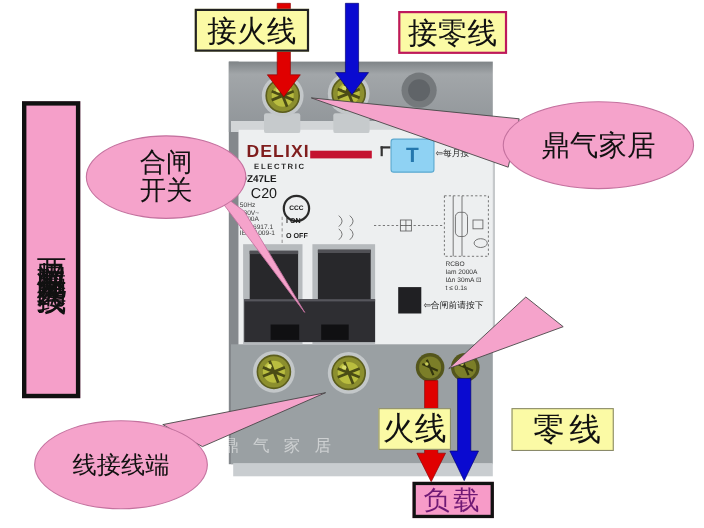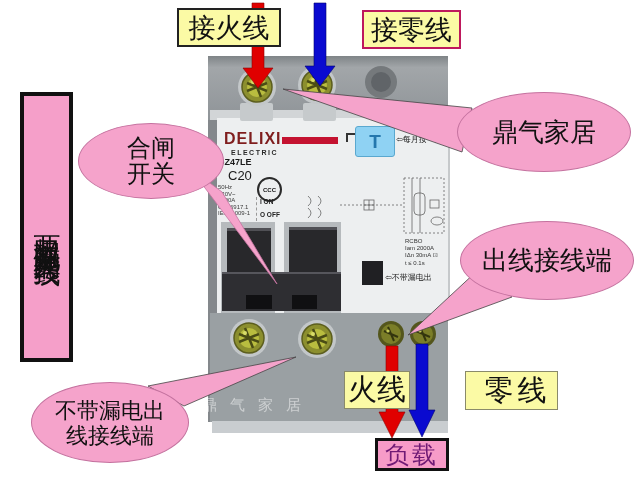--- a/index.html
+++ b/index.html
@@ -98,21 +98,21 @@
   <div class="abs test-notch"></div>
   <div class="abs test-btn">T</div>
   <div class="abs test-note">⇦每月按一次</div>
   <div class="abs rcbo">
     <div>RCBO</div>
     <div>Iam 2000A</div>
     <div>IΔn 30mA ⊡</div>
     <div>t ≤ 0.1s</div>
   </div>
   <div class="abs reset-square"></div>
-  <div class="abs close-note">⇦不带漏电出</div>
+  <div class="abs close-note">⇦合闸前请按下</div>
 
   <div class="abs slot-l"></div>
   <div class="abs slot-r"></div>
   <div class="abs handle-l"></div>
   <div class="abs handle-r"></div>
   <div class="abs handle-bar"></div>
   <div class="abs bar-cut1"></div>
   <div class="abs bar-cut2"></div>
   <div class="abs watermark">鼎气家居</div>
 
@@ -191,19 +191,17 @@
   <div class="abs ylabel gray lbl-jlx">接零线</div>
   <div class="abs ylabel thin lbl-hx">火线</div>
   <div class="abs ylabel thin lbl-lx">零线</div>
   <div class="abs plabel lbl-fz">负载</div>
 
   <div class="abs bubble bub-hz">
     <div>合闸</div>
     <div>开关</div>
   </div>
   <div class="abs bubble bub-jx">鼎气家居</div>
-  <div class="abs bubble bub-cx">出线接线端</div>
   <div class="abs bubble bub-bd">
-    <div>不带漏电出</div>
     <div>线接线端</div>
   </div>
 
 </div>
 
 </body></html>

